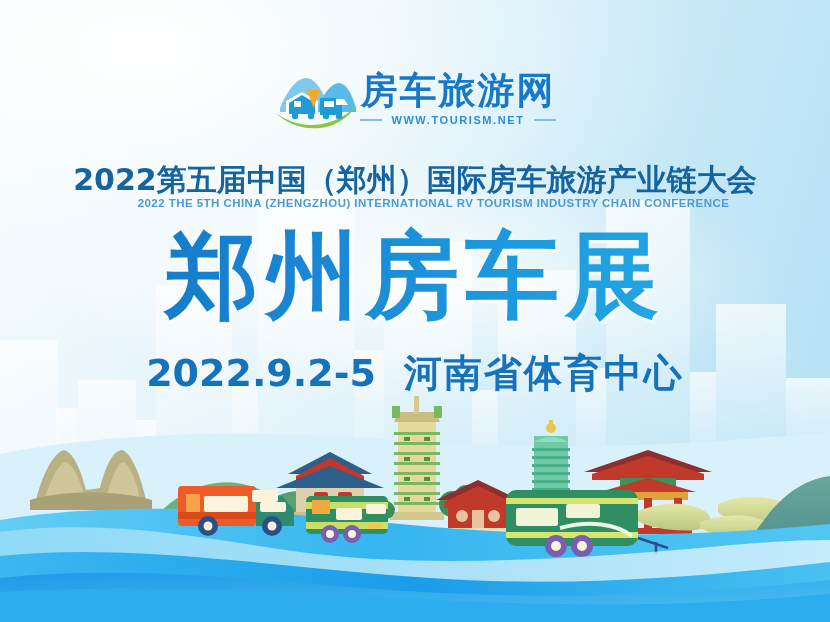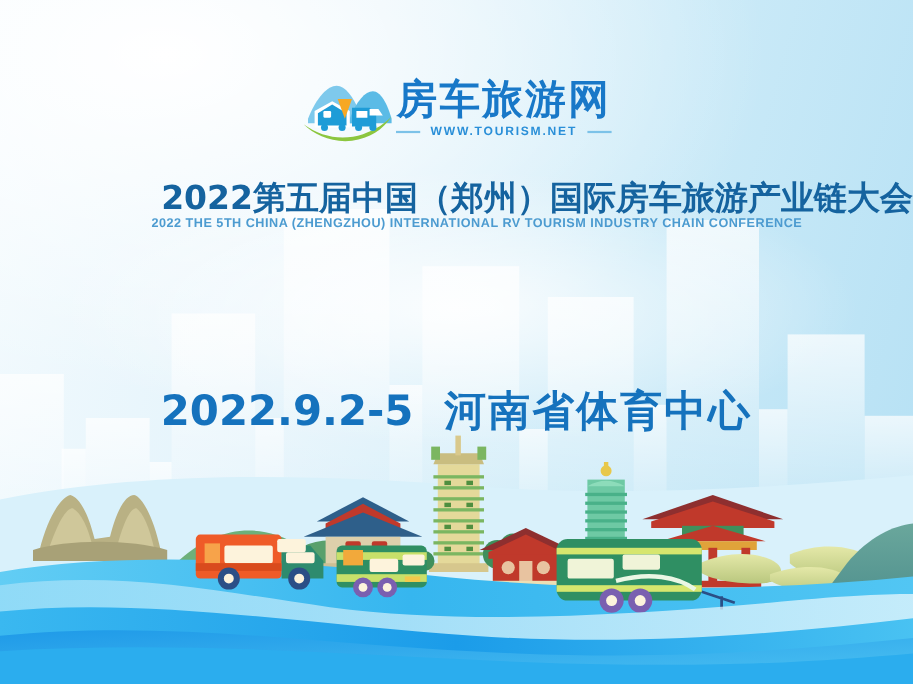--- a/index.html
+++ b/index.html
@@ -47,21 +47,21 @@
   }
   .logo-url-row { display:flex; align-items:center; gap:9px; margin-top:4px; }
   .logo-url {
     font-size:11px; font-weight:bold; letter-spacing:1.6px; color:#2a8fd8;
   }
   .dash { width:22px; height:2px; background:#7cc2e8; display:block; }
 
   
   .conf-title {
     position:absolute; left:0; right:0; top:160px;
-    text-align:right;
+    text-align:center;
     font-family:"DejaVu Sans","Liberation Sans",sans-serif;
     font-size:30px; font-weight:bold; letter-spacing:0px;
     color:#15639f;
     white-space:nowrap;
   }
   .conf-sub {
     position:absolute; left:0; right:0; top:197px;
     text-align:center;
     font-size:11.5px; font-weight:bold; letter-spacing:.45px;
     color:#4c9bd0;
@@ -154,20 +154,21 @@
         <i class="dash"></i>
         <span class="logo-url">WWW.TOURISM.NET</span>
         <i class="dash"></i>
       </span>
     </span>
   </div>
 
   <div class="conf-title">2022第五届中国（郑州）国际房车旅游产业链大会</div>
   <div class="conf-sub">2022 THE 5TH CHINA (ZHENGZHOU) INTERNATIONAL RV TOURISM INDUSTRY CHAIN CONFERENCE</div>
 
+  <div class="headline">郑州房车展</div>
 
   <div class="meta">
     <span class="meta-date">2022.9.2-5</span>
     <span class="meta-venue">河南省体育中心</span>
   </div>
 
   <div class="scene">
     <svg viewBox="0 0 830 230" preserveAspectRatio="none">
       <defs>
         <linearGradient id="w1" x1="0" y1="0" x2="1" y2="0">

